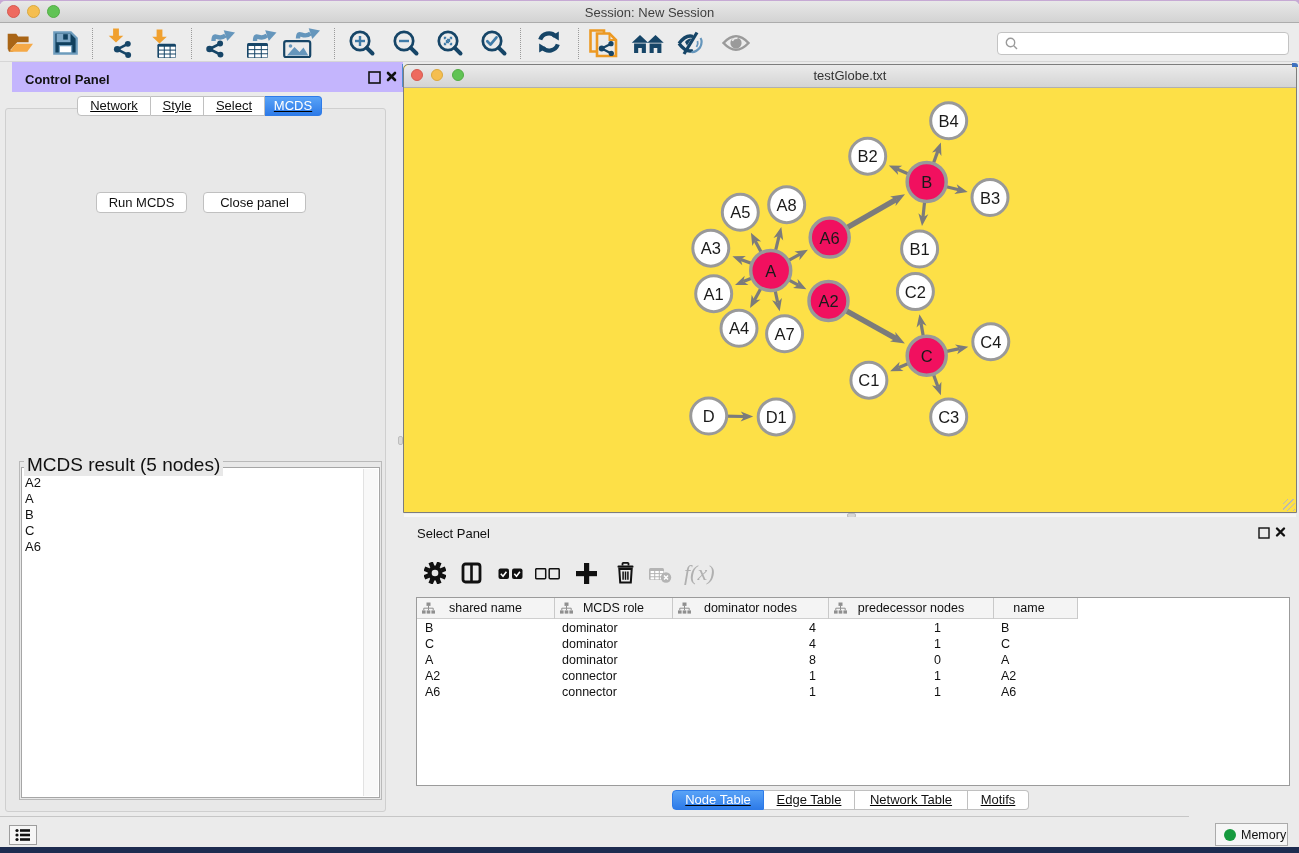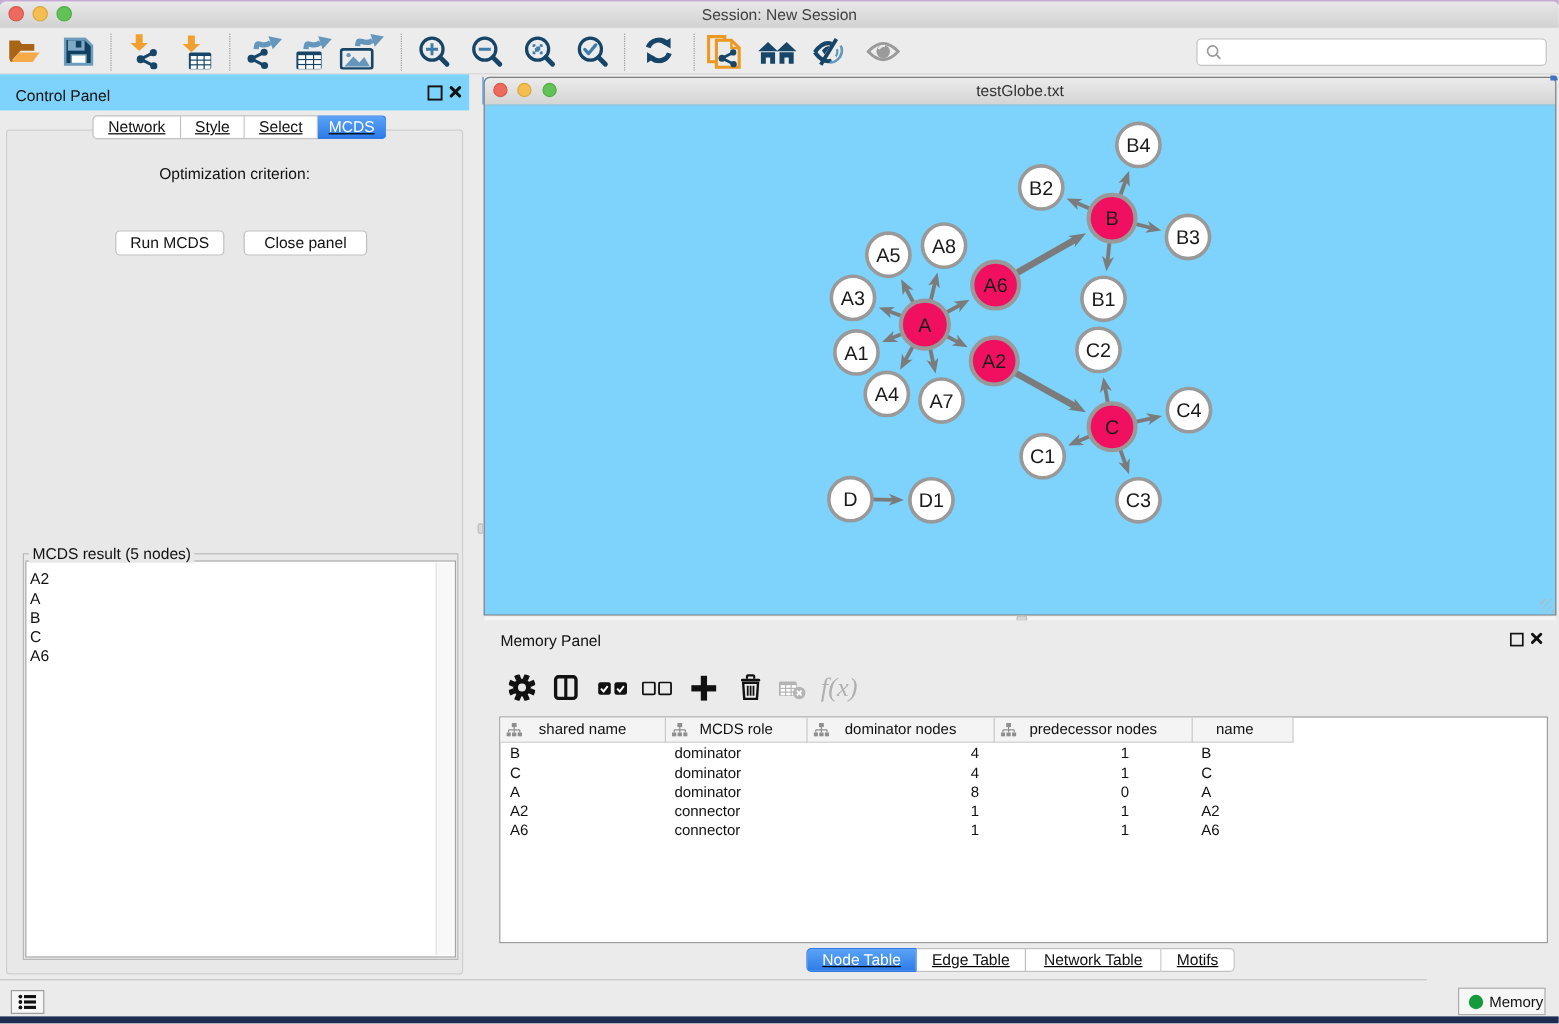--- a/index.html
+++ b/index.html
@@ -15,50 +15,50 @@
 #titlebar { left:0; top:1px; width:1299px; height:22px; background:linear-gradient(#e8e8e8,#d3d3d3); border-bottom:1px solid #acacac; border-radius:5px 5px 0 0; }
 .tl { position:absolute; width:13px; height:13px; border-radius:50%; top:4px; }
 #titleText { position:absolute; width:100%; text-align:center; top:4px; font-size:13px; color:#3f3f3f; }
 
 
 #toolbar { left:0; top:25px; width:1299px; height:37px; background:#ececec; border-bottom:1px solid #d6d6d6; }
 .tsep { position:absolute; top:3px; height:31px; width:0; border-left:1px dotted #9a9a9a; }
 #searchbox { position:absolute; left:997px; top:7px; width:292px; height:23px; background:#fff; border:1px solid #c3c3c3; border-radius:4px; }
 
 
-#cp-header { left:0; top:62px; width:391px; height:30px; background:#7dd3fc; }
+#cp-header { left:12px; top:62px; width:391px; height:30px; background:#c4b5fd;font-weight:bold; }
 #cp-title { position:absolute; left:13px; top:10px; font-size:13px; color:#111; }
 #cp-body { left:5px; top:108px; width:381px; height:704px; background:#e8e8e8; border:1px solid #cfcfcf; border-radius:3px; }
 
 .tabrow { display:flex; position:absolute; height:20px;text-decoration:underline; }
 .tab { background:#fff; border:1px solid #c0c0c0; border-left:none; font-size:13px; color:#111; text-align:center; line-height:18px; }
 .tab.first { border-left:1px solid #c0c0c0; border-radius:4px 0 0 4px; }
 .tab.last { border-radius:0 4px 4px 0; }
 .tab.sel { background:linear-gradient(#59a3f7,#2e7be8); color:#fff; border-color:#2e7be8; }
 
 #optlabel { position:absolute; left:0; top:28px; width:100%; text-align:center; font-size:13px; color:#111; }
 #combo { position:absolute; left:37px; top:50px; width:312px; height:21px; background:#fff; border:1px solid #b4b4b4; border-radius:4px; font-size:13px; color:#111; line-height:19px; padding-left:11px; }
 #combo .spin { position:absolute; right:-1px; top:-1px; width:17px; height:21px; background:linear-gradient(#5ba4f8,#2d7ae8); border-radius:0 4px 4px 0; }
 .btn { position:absolute; height:21px; background:#fff; border:1px solid #c0c0c0; border-radius:4px; font-size:13px; color:#111; text-align:center; line-height:19px; }
 
 #groupbox { position:absolute; left:13px; top:352px; width:363px; height:339px; border:1px solid #b9b9b9; }
-#grouptitle { position:absolute; left:4px; top:-8px; background:#e8e8e8; padding:0 3px; font-size:13px; color:#111; }
+#grouptitle { position:absolute; left:4px; top:-8px; background:#e8e8e8; padding:0 3px; font-size:19px; color:#111; }
 #listbox { position:absolute; left:1px; top:5px; width:359px; height:331px; background:#fff; border:1px solid #a6a6a6; font-size:13px; color:#111; padding-top:7px; }
 #listbox .sb { position:absolute; right:1px; top:1px; width:15px; height:327px; background:#f8f8f8; border-left:1px solid #e2e2e2; }
 #listbox .li { padding-left:3px; height:16px; line-height:16px; }
 
 
 #statusbar { left:0; top:816px; width:1189px; height:31px; background:#ebebeb; border-top:1px solid #c6c6c6; }
 #listbtn { position:absolute; left:9px; top:8px; width:28px; height:20px; background:#f6f6f6; border:1px solid #9d9d9d; }
 #membtn { position:absolute; left:1215px; top:6px; width:73px; height:23px; background:#f6f6f6; border:1px solid #ababab; font-size:12.5px; color:#111; }
 #membtn .dot { position:absolute; left:8px; top:5px; width:12px; height:12px; border-radius:50%; background:#169a3e; }
 #membtn .mt { position:absolute; left:25px; top:4px; }
 
 
-#netwin { left:403px; top:64px; width:894px; height:449px; background:#7dd3fc; border:1px solid #7d7d7d; border-radius:5px 5px 0 0; }
+#netwin { left:403px; top:64px; width:894px; height:449px; background:#fde047; border:1px solid #7d7d7d; border-radius:5px 5px 0 0; }
 #netwin-title { position:absolute; left:0; top:0; width:100%; height:23px; background:linear-gradient(#ebebeb,#d4d4d4); border-bottom:1px solid #b0b0b0; border-radius:5px 5px 0 0; }
 #netwin-title .tl { top:4px; width:12px; height:12px; }
 #nettitleText { position:absolute; width:100%; text-align:center; top:3px; font-size:13px; color:#333; }
 #grip { position:absolute; right:1px; bottom:1px; width:12px; height:12px;
   background:repeating-linear-gradient(135deg, transparent 0 3px, #b9b9b9 3px 4px); }
 
 
 #tp-header { left:403px; top:517px; width:896px; height:28px; background:#ebebeb; }
 #tp-title { position:absolute; left:14px; top:9px; font-size:13px; color:#111; }
 #tp-toolbar { left:403px; top:545px; width:896px; height:50px; }
@@ -221,21 +221,20 @@
 </div>
 
 <div class="abs" id="cp-header">
   <div id="cp-title">Control Panel</div>
   <svg class="winctl" style="left:356px;top:8px" width="30" height="16" viewBox="0 0 30 16">
     <rect x="1" y="2" width="11" height="11" fill="none" stroke="#111" stroke-width="1.6"></rect>
     <path d="M20 3 L27 10 M27 3 L20 10" stroke="#111" stroke-width="2.6" stroke-linecap="round"></path>
   </svg>
 </div>
 <div class="abs" id="cp-body">
-  <div id="optlabel">Optimization criterion:</div>
   <div class="btn" style="left:90px;top:83px;width:91px;">Run MCDS</div>
   <div class="btn" style="left:197px;top:83px;width:103px;">Close panel</div>
   <div id="groupbox">
     <div id="listbox">
       <div class="li">A2</div>
       <div class="li">A</div>
       <div class="li">B</div>
       <div class="li">C</div>
       <div class="li">A6</div>
       <div class="sb"></div>
@@ -343,21 +342,21 @@
 </div>
 
 <div class="abs" style="left:402px;top:64px;width:1px;height:23px;background:#4f8cd2;"></div>
 <div class="abs" style="left:1292px;top:63px;width:6px;height:4px;background:#3f72bf;border-radius:0 3px 0 0;"></div>
 
 <div class="abs" style="left:398px;top:436px;width:5px;height:9px;background:#d8d8d8;border:1px solid #bdbdbd;border-radius:2px;"></div>
 <div class="abs" style="left:404px;top:514px;width:892px;height:3px;background:#f5f5f5;"></div>
 <div class="abs" style="left:847px;top:513px;width:9px;height:5px;background:#d6d6d6;border:1px solid #bdbdbd;border-radius:2px;"></div>
 
 <div class="abs" id="tp-header">
-  <div id="tp-title">Memory Panel</div>
+  <div id="tp-title">Select Panel</div>
   <svg class="winctl" style="left:855px;top:9px" width="30" height="16" viewBox="0 0 30 16">
     <rect x="1" y="2" width="10" height="10" fill="none" stroke="#111" stroke-width="1.4"></rect>
     <path d="M19 2.5 L26 9.5 M26 2.5 L19 9.5" stroke="#111" stroke-width="2.4" stroke-linecap="round"></path>
   </svg>
 </div>
 <div class="abs" id="tp-toolbar">
     <svg style="position:absolute;left:21px;top:17px" width="22" height="22" viewBox="0 0 22 22">
       <rect x="-2.3" y="-2.3" width="4.6" height="4.6" fill="#111" transform="translate(19.50,14.52) rotate(22.5)"></rect>
       <rect x="-2.3" y="-2.3" width="4.6" height="4.6" fill="#111" transform="translate(14.52,19.50) rotate(67.5)"></rect>
       <rect x="-2.3" y="-2.3" width="4.6" height="4.6" fill="#111" transform="translate(7.48,19.50) rotate(112.5)"></rect>

